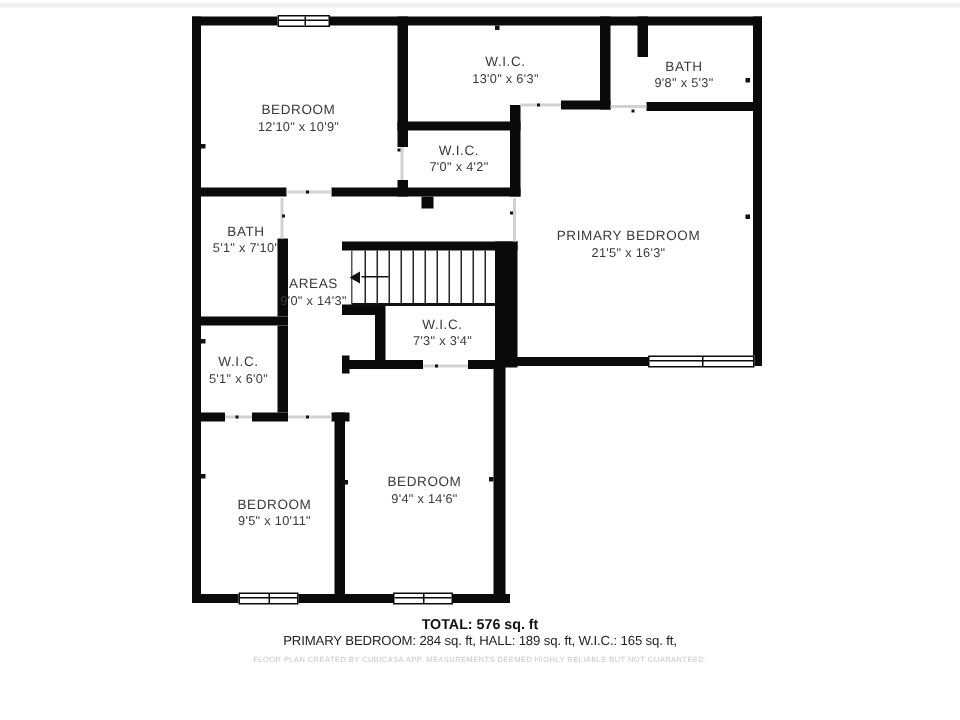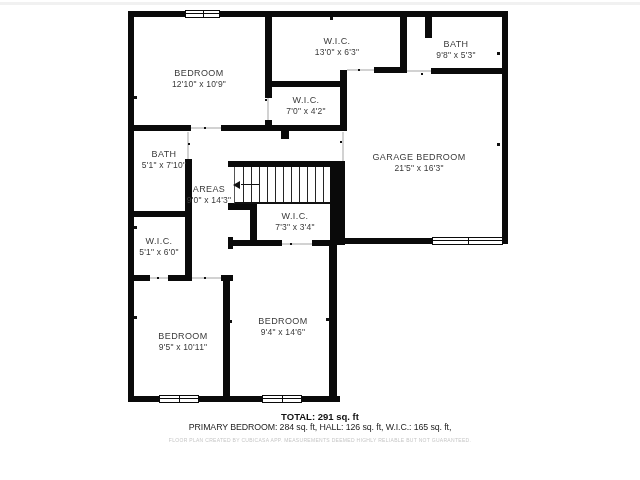--- a/index.html
+++ b/index.html
@@ -129,21 +129,21 @@
       </div>
       <div class="room-label" style="left: 456px; top: 50px;">
         <div class="room-name">BATH</div>
         <div class="room-dims">9'8" x 5'3"</div>
       </div>
       <div class="room-label" style="left: 306px; top: 106px;">
         <div class="room-name">W.I.C.</div>
         <div class="room-dims">7'0" x 4'2"</div>
       </div>
       <div class="room-label" style="left: 419px; top: 163px;">
-        <div class="room-name">GARAGE BEDROOM</div>
+        <div class="room-name">PRIMARY BEDROOM</div>
         <div class="room-dims">21'5" x 16'3"</div>
       </div>
       <div class="room-label" style="left: 164px; top: 160px;">
         <div class="room-name">BATH</div>
         <div class="room-dims">5'1" x 7'10"</div>
       </div>
       <div class="room-label" style="left: 209px; top: 195px;">
         <div class="room-name">AREAS</div>
         <div class="room-dims">9'0" x 14'3"</div>
       </div>
@@ -159,17 +159,17 @@
         <div class="room-name">BEDROOM</div>
         <div class="room-dims">9'5" x 10'11"</div>
       </div>
       <div class="room-label" style="left: 283px; top: 327px;">
         <div class="room-name">BEDROOM</div>
         <div class="room-dims">9'4" x 14'6"</div>
       </div>
     </div>
 
   <div class="footer">
-    <div class="f-total">TOTAL: 291 sq. ft</div>
-    <div class="f-line">PRIMARY BEDROOM: 284 sq. ft, HALL: 126 sq. ft, W.I.C.: 165 sq. ft,</div>
+    <div class="f-total">TOTAL: 576 sq. ft</div>
+    <div class="f-line">PRIMARY BEDROOM: 284 sq. ft, HALL: 189 sq. ft, W.I.C.: 165 sq. ft,</div>
     <div class="f-disc">FLOOR PLAN CREATED BY CUBICASA APP. MEASUREMENTS DEEMED HIGHLY RELIABLE BUT NOT GUARANTEED.</div>
   </div>
 </div>
 
 </body></html>

